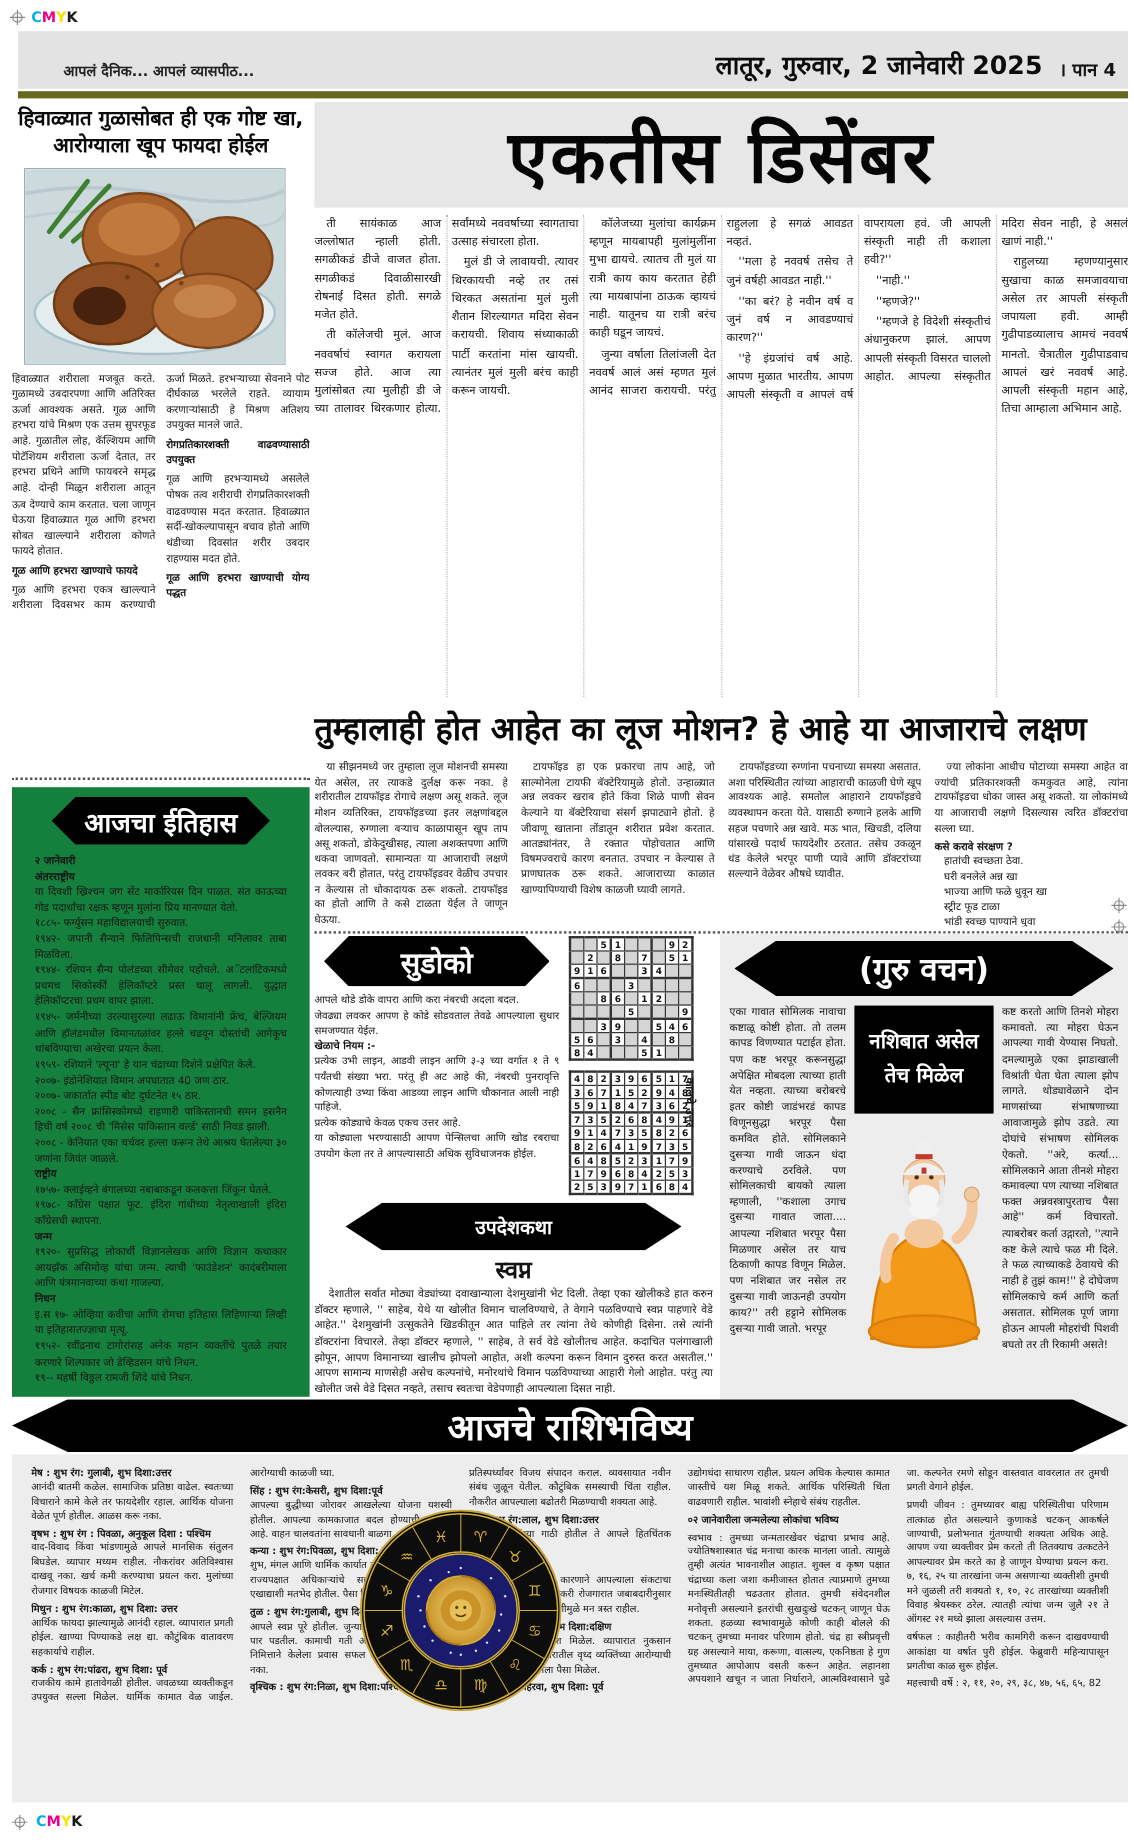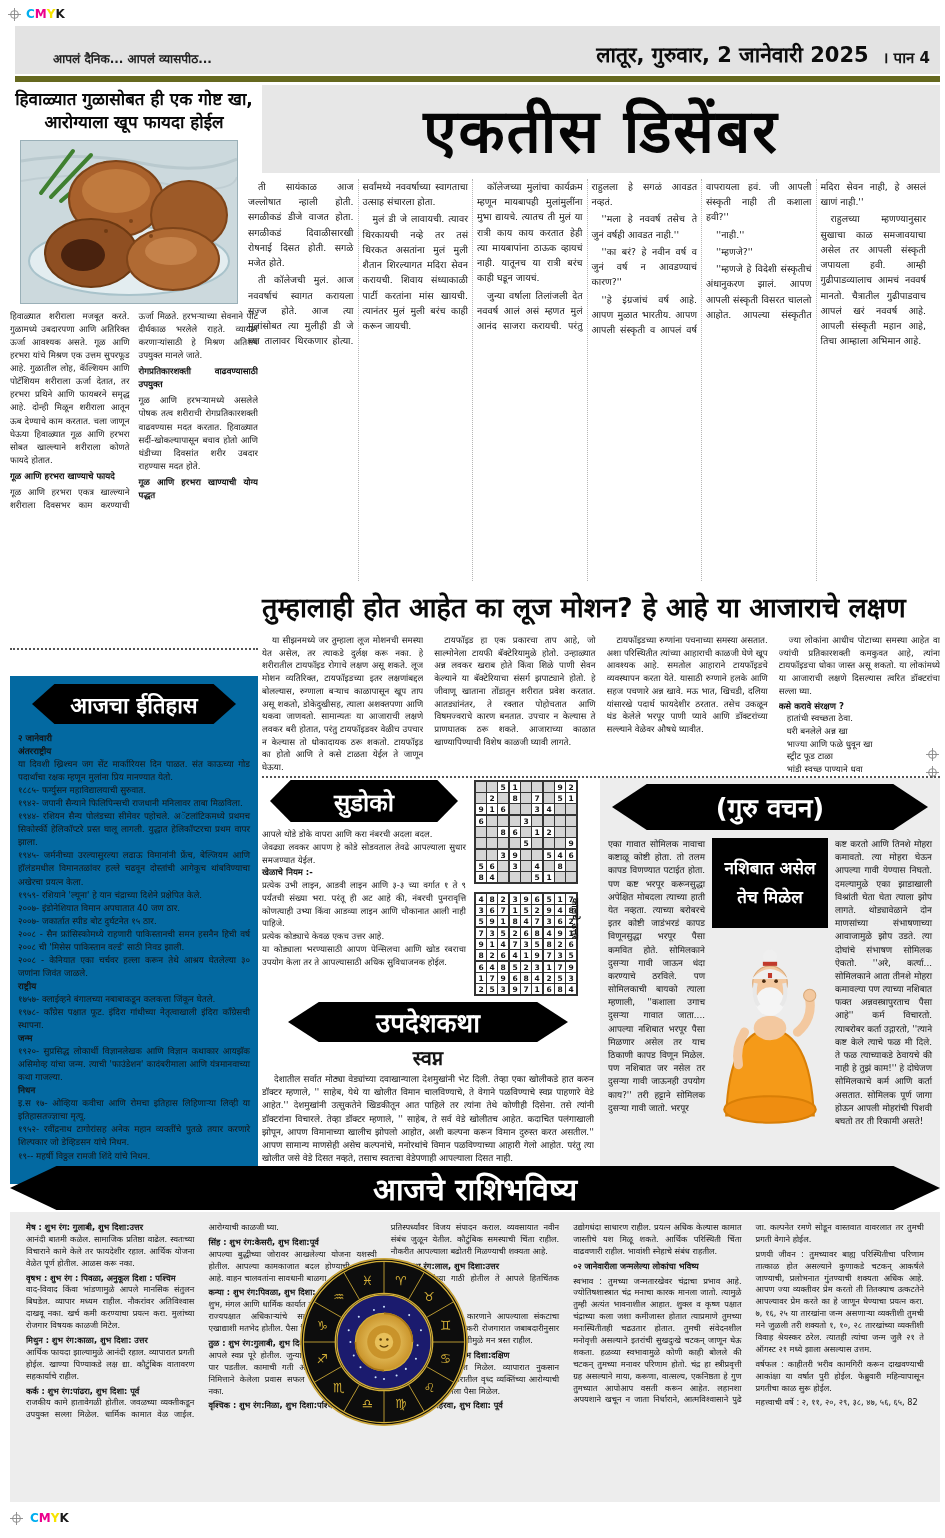--- a/index.html
+++ b/index.html
@@ -25,30 +25,30 @@
              column-count:2;column-gap:9px;font-size:8.6px;line-height:1.52;text-align:justify;}
   .left-body p{margin:0 0 3px 0;}
   .left-body p.b{font-weight:bold;}
   .dotted{border-top:2px dotted #555;}
   .sep-left{position:absolute;left:10px;top:648px;width:248px;}
   .sep-mid{position:absolute;left:262px;top:776px;width:678px;}
   
   .banner{background:#000;color:#fff;font-weight:bold;display:flex;align-items:center;justify-content:center;
           clip-path:polygon(0 50%,11% 0,89% 0,100% 50%,89% 100%,11% 100%);}
   
-  .hist-box{position:absolute;left:10px;top:656px;width:248px;height:508px;background:#0369a1;
-            padding:8px 8px;box-sizing:border-box;overflow:hidden;margin-top:20px;}
+  .hist-box{position:absolute;left:10px;top:656px;width:248px;height:508px;background:#15803d;
+            padding:8px 19px;box-sizing:border-box;overflow:hidden;}
   .hist-banner{height:40px;font-size:22px;margin:0 14px 8px 14px;}
   .hist-lines{font-size:8.7px;line-height:1.5;text-align:justify;}
   .hist-lines .hd{font-weight:bold;}
   
   .headline-box{position:absolute;left:262px;top:85px;width:678px;height:88px;background:#e7e7e7;
                 display:flex;align-items:center;justify-content:center;}
   .headline{font-size:60px;font-weight:900;letter-spacing:2px;color:#050505;}
-  .story{position:absolute;left:248px;top:179px;width:678px;height:402px;overflow:hidden;
+  .story{position:absolute;left:262px;top:179px;width:678px;height:402px;overflow:hidden;
          column-count:6;column-gap:9px;column-rule:1px dotted #b5b5b5;
          font-size:9.4px;line-height:1.62;text-align:justify;}
   .story p{margin:0 0 2px 0;text-indent:10px;}
   .subhead{position:absolute;left:262px;top:588px;width:678px;text-align:left;
            font-size:27px;font-weight:bold;white-space:nowrap;color:#0a0a0a;}
   .typhoid{position:absolute;left:262px;top:634px;width:678px;height:138px;display:flex;gap:11px;
            font-size:8.6px;line-height:1.48;text-align:justify;}
   .typhoid .tcol{flex:1;overflow:hidden;}
   .typhoid p{margin:0;text-indent:10px;}
   .protect-title{font-weight:bold;margin-top:2px;}
@@ -61,21 +61,21 @@
   .sudoku-text .rl{font-weight:bold;}
   .sudoku-grids{width:120px;position:relative;}
   table.sgrid{border-collapse:collapse;}
   .sgrid td{width:10px;height:10px;font-size:7.5px;font-weight:bold;text-align:center;padding:0;color:#111;background:#fff;}
   .sgrid td.empty{background:#d5d5d5;}
   #answer-grid{margin-top:8px;}
   .answer-label{position:absolute;left:108px;top:118px;transform:rotate(90deg);transform-origin:left top;
                 font-size:9.5px;font-weight:bold;white-space:nowrap;}
   
   .updesh{position:absolute;left:262px;top:1002px;width:332px;height:188px;overflow:hidden;}
-  .updesh-banner{height:40px;font-size:26px;margin:0 26px 2px 26px;}
+  .updesh-banner{height:40px;font-size:16px;margin:0 26px 2px 26px;}
   .updesh-sub{text-align:center;font-weight:bold;font-size:20px;margin:2px 0;}
   .updesh-body{font-size:8.8px;line-height:1.5;text-align:justify;text-indent:12px;}
   
   .guru{position:absolute;left:600px;top:778px;width:340px;height:412px;background:#ededed;
         padding:6px 8px;box-sizing:border-box;overflow:hidden;}
   .guru-banner{height:46px;font-size:26px;margin:0 4px 8px 4px;}
   .guru-flex{display:flex;gap:7px;}
   .guru-colL,.guru-colR{flex:1;font-size:8.8px;line-height:1.5;text-align:justify;}
   .guru-mid{width:116px;display:flex;flex-direction:column;align-items:center;gap:6px;}
   .guru-quote{background:#000;color:#fff;font-weight:bold;font-size:17px;line-height:1.7;

